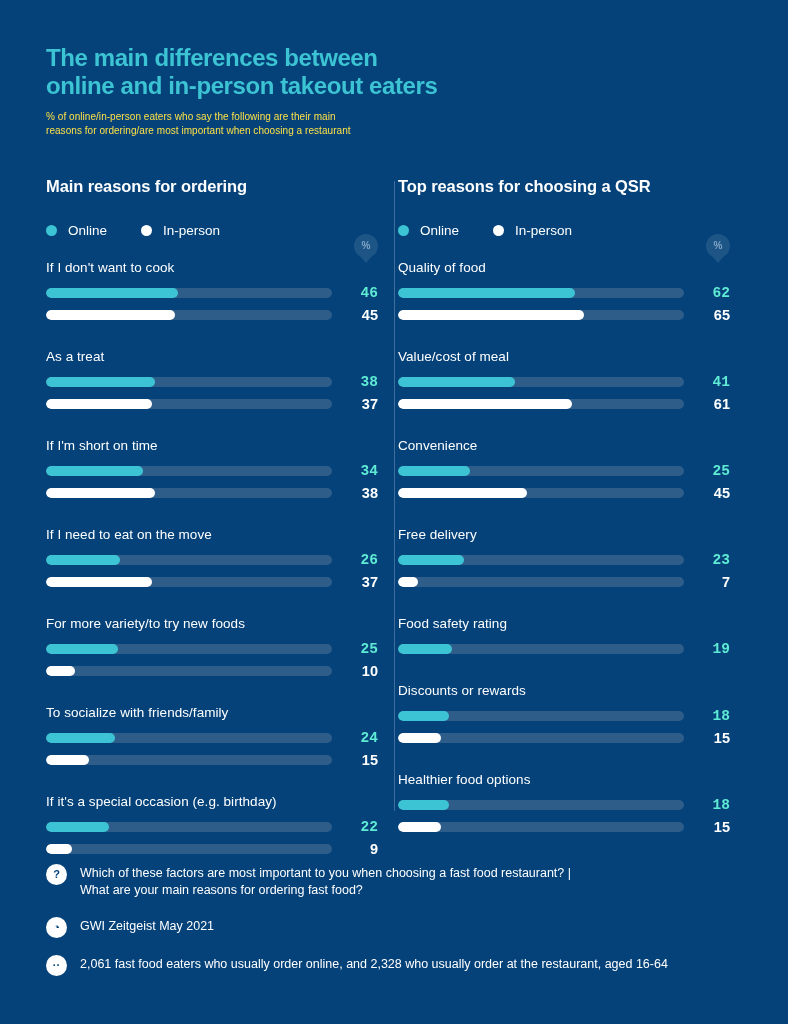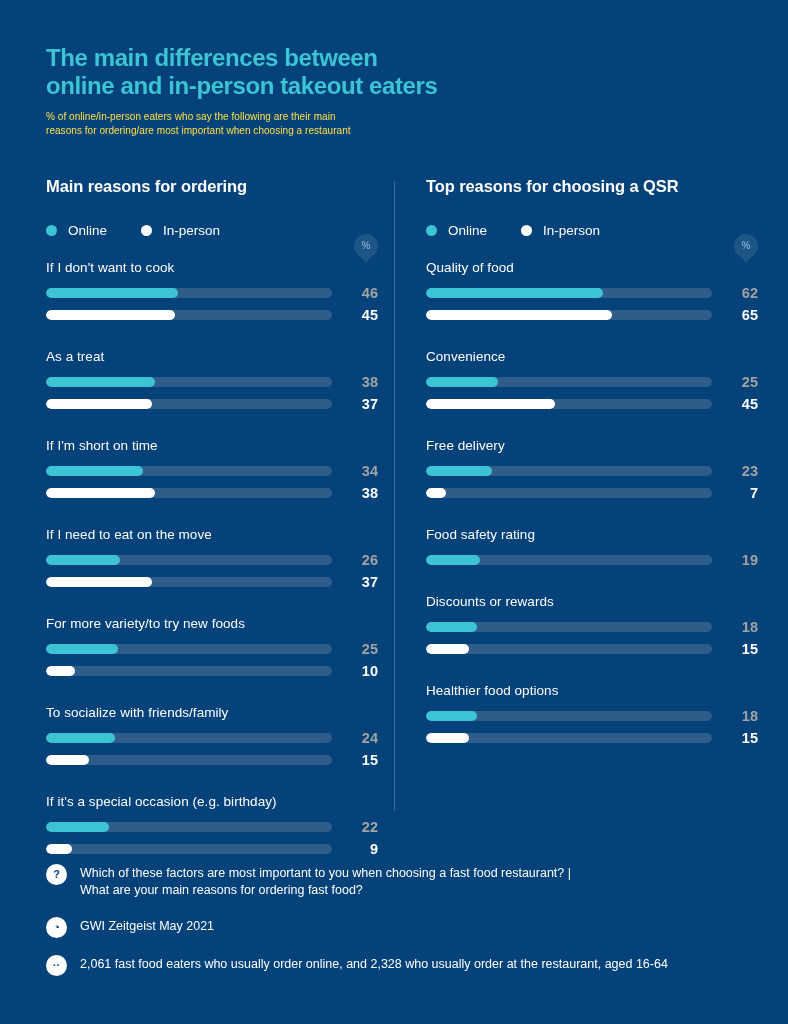--- a/index.html
+++ b/index.html
@@ -54,21 +54,21 @@
     position: absolute;
     left: 348px;
     top: 4px;
     width: 1px;
     height: 630px;
     background: #3d6e9e;
   }
   .col {
     width: 332px;
   }
-  .col.right { margin-left: 48px; }
+  .col.right { margin-left: 20px; }
 
   .col-title {
     color: #ffffff;
     font-size: 16.5px;
     font-weight: bold;
     margin: 0;
     letter-spacing: -0.1px;
   }
 
   .legend {
@@ -167,21 +167,21 @@
   }
   .fill.online { background: #3cc4d4; }
   .fill.inperson { background: #ffffff; }
 
   .bar-value {
     width: 46px;
     text-align: right;
     font-size: 14.5px;
     font-weight: bold;
   }
-  .bar-value.online { color: #a3a3a3; }
+  .bar-value.online { color: #5eead4; font-family: Liberation Mono, monospace; }
   .bar-value.inperson { color: #ffffff; }
 
   
   .footer {
     position: absolute;
     left: 46px;
     right: 46px;
     bottom: 48px;
   }
   .foot-row {
@@ -394,20 +394,35 @@
               <div class="bar-value online">62</div>
             </div>
             <div class="bar-line">
               <div class="track">
                 <div class="fill inperson" style="width: 65%;"></div>
               </div>
               <div class="bar-value inperson">65</div>
             </div>
           </div>
           <div class="row">
+            <div class="row-label">Value/cost of meal</div>
+            <div class="bar-line">
+              <div class="track">
+                <div class="fill online" style="width: 41%;"></div>
+              </div>
+              <div class="bar-value online">41</div>
+            </div>
+            <div class="bar-line">
+              <div class="track">
+                <div class="fill inperson" style="width: 61%;"></div>
+              </div>
+              <div class="bar-value inperson">61</div>
+            </div>
+          </div>
+          <div class="row">
             <div class="row-label">Convenience</div>
             <div class="bar-line">
               <div class="track">
                 <div class="fill online" style="width: 25%;"></div>
               </div>
               <div class="bar-value online">25</div>
             </div>
             <div class="bar-line">
               <div class="track">
                 <div class="fill inperson" style="width: 45%;"></div>

